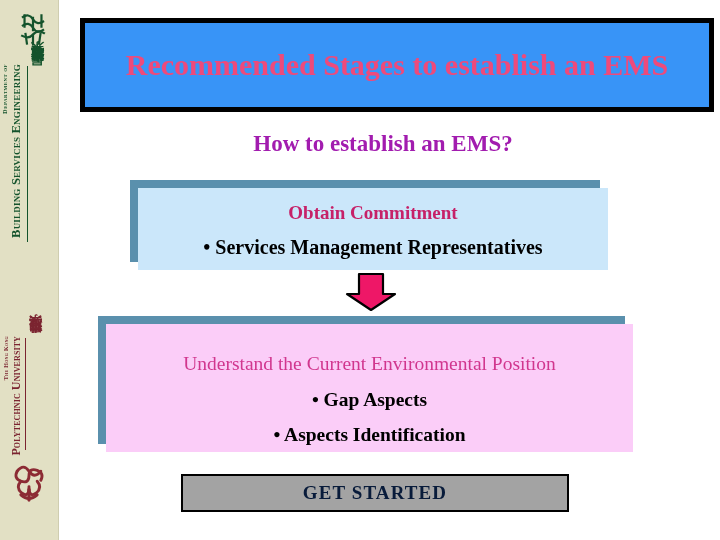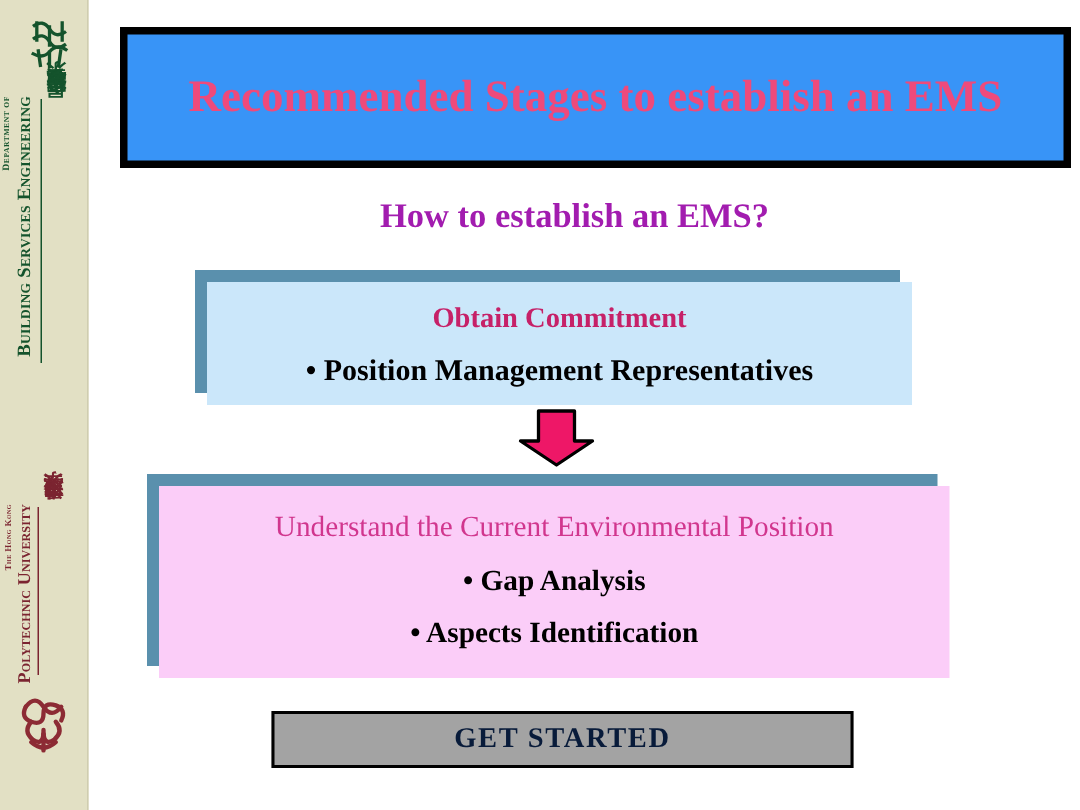--- a/index.html
+++ b/index.html
@@ -188,21 +188,21 @@
     position: absolute;
     left: 345px; top: 272px;
     width: 52px; height: 40px;
   }
 
   #stage2-wrap { left: 98px; top: 316px; width: 527px; height: 128px; }
   #stage2-box  { background: #fbcdf8; }
   #stage2-head {
     color: #d1368e;
     font-size: 19.5px;
-    margin: 9px 0 14px 0;
+    margin: 21px 0 14px 0;
   }
   .stage2-b {
     color: #000000;
     font-size: 19.5px;
     font-weight: bold;
     margin: 0 0 13px 0;
   }
 
   
   #get-started {
@@ -266,32 +266,32 @@
 <div id="title-banner">
   <div id="title-text">Recommended Stages to establish an EMS</div>
 </div>
 
 <div id="subtitle">How to establish an EMS?</div>
 
 <div class="stage-wrap" id="stage1-wrap">
   <div class="stage-shadow"></div>
   <div class="stage-box" id="stage1-box">
     <div id="stage1-head">Obtain Commitment</div>
-    <div id="stage1-b0">• Position Management Representatives</div>
+    <div id="stage1-b0">• Services Management Representatives</div>
   </div>
 </div>
 
 <svg id="arrow" viewBox="0 0 52 40">
   <path d="M14 2 L38 2 L38 22 L50 22 L26 38 L2 22 L14 22 Z" fill="#EE1767" stroke="#000000" stroke-width="2.2" stroke-linejoin="round"></path>
 </svg>
 
 <div class="stage-wrap" id="stage2-wrap">
   <div class="stage-shadow"></div>
   <div class="stage-box" id="stage2-box">
     <div id="stage2-head">Understand the Current Environmental Position</div>
-    <div class="stage2-b">• Gap Analysis</div>
+    <div class="stage2-b">• Gap Aspects</div>
     <div class="stage2-b">• Aspects Identification</div>
   </div>
 </div>
 
 <div id="get-started">
   <span id="get-started-label">GET STARTED</span>
 </div>
 
 </body></html>

